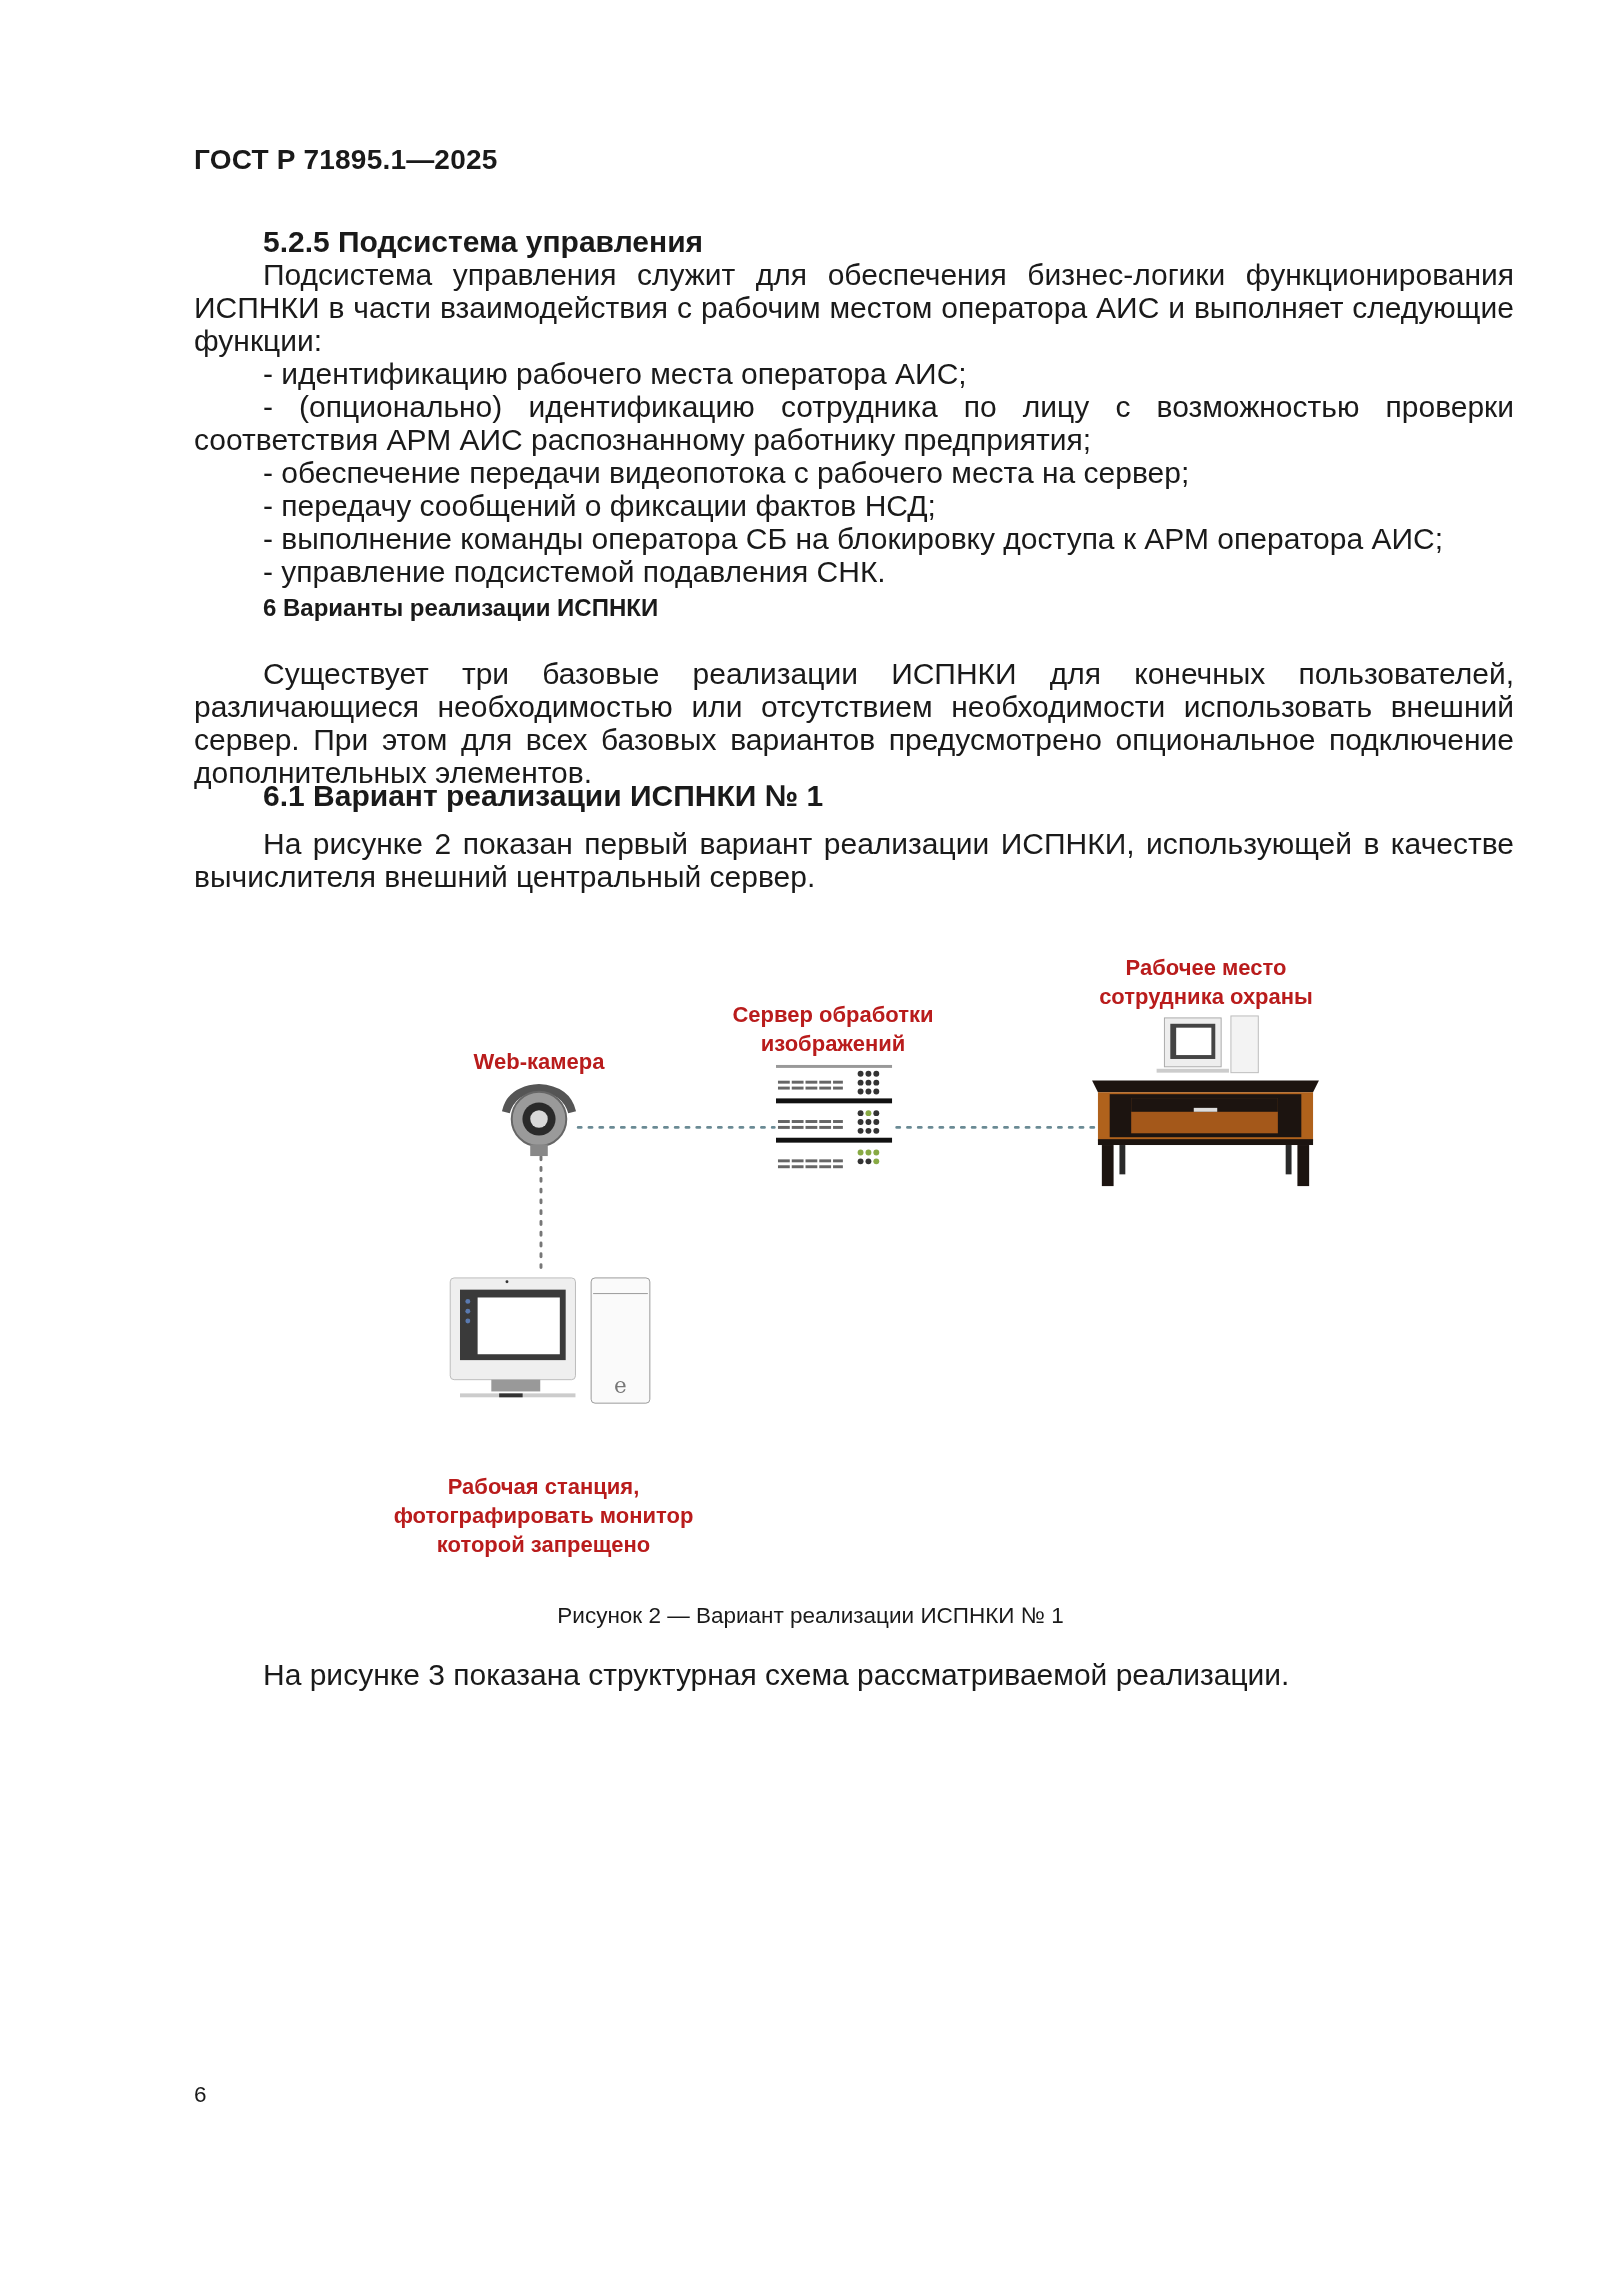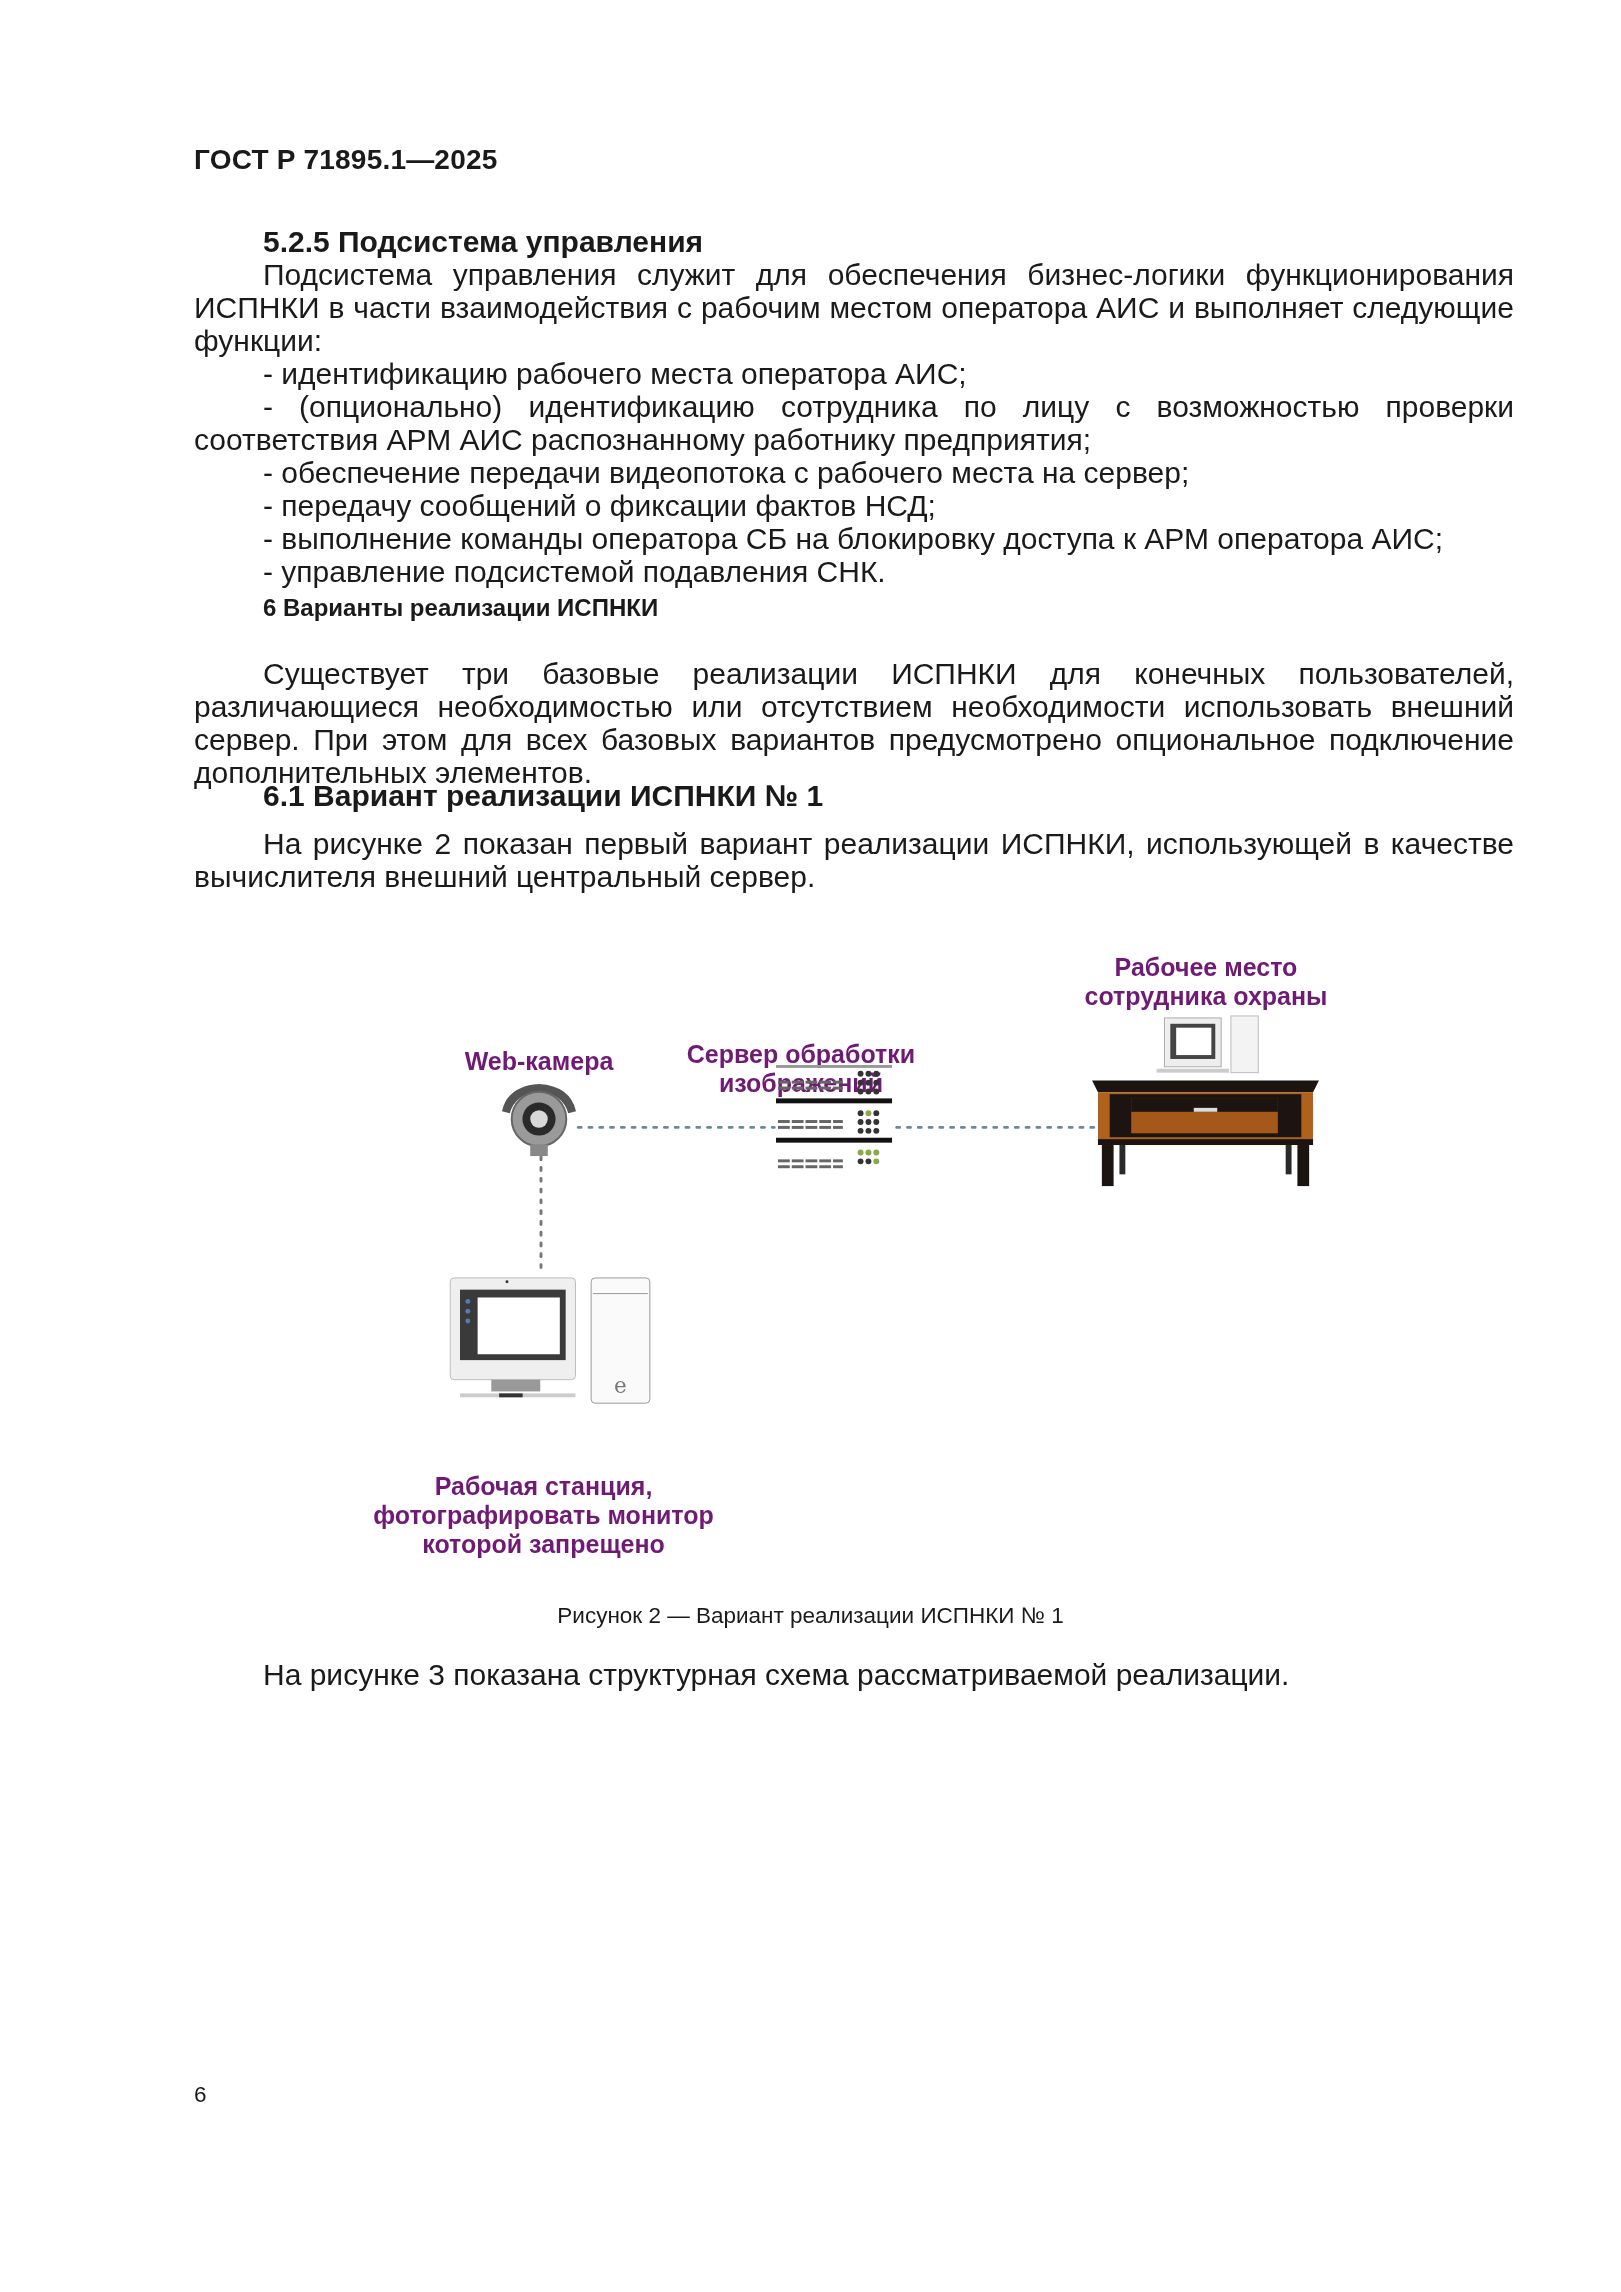--- a/index.html
+++ b/index.html
@@ -6,21 +6,21 @@
   body { width: 1621px; height: 2293px; position: relative; overflow: hidden;
          font-family: "Liberation Sans", "DejaVu Sans", sans-serif; color: #1a1a1a; }
   .abs { position: absolute; }
   .doc-header { left: 194px; top: 144px; font-size: 28px; font-weight: bold; letter-spacing: 0.2px; }
   .text-block { left: 194px; width: 1320px; font-size: 30px; line-height: 33px; }
   .para { margin: 0; text-align: justify; text-indent: 69px; }
   .para.last-line-left { text-align-last: left; }
   .sub-heading { margin: 0; font-weight: bold; text-indent: 69px; }
   .list-item { margin: 0; text-indent: 69px; text-align: justify; }
   .section-heading { left: 263px; top: 594px; font-size: 24px; font-weight: bold; }
-  .figure-label { font-size: 25px; font-weight: bold; text-align: center; line-height: 29px; color: #701a75; }
+  .figure-label { font-size: 22px; font-weight: bold; text-align: center; line-height: 29px; color: #b91c1c; }
   .caption { left: 0; width: 1621px; top: 1596px; text-align: center; font-size: 22.5px; margin-top: 7px; }
   .page-number { left: 194px; top: 2082px; font-size: 22.5px; }
 </style>
 </head>
 <body>
 
 <div class="abs doc-header">ГОСТ Р 71895.1—2025</div>
 
 <div class="abs text-block" style="top:225px;">
   <p class="sub-heading">5.2.5 Подсистема управления</p>
@@ -49,21 +49,21 @@
 
   <svg class="abs" style="left:0;top:0;" width="1621" height="2293" viewBox="0 0 1654 2339">
     <line x1="590" y1="1150" x2="790" y2="1150" stroke="#6a8a94" stroke-width="3" stroke-dasharray="3 8" stroke-linecap="round"></line>
     <line x1="915" y1="1150" x2="1118" y2="1150" stroke="#6a8a94" stroke-width="3" stroke-dasharray="3 8" stroke-linecap="round"></line>
     <line x1="552" y1="1180" x2="552" y2="1295" stroke="#777" stroke-width="3" stroke-dasharray="3 8" stroke-linecap="round"></line>
   </svg>
 
   <div class="abs figure-label" style="left:431px;top:1047px;width:216px;">
     <div>Web-камера</div>
   </div>
-  <div class="abs figure-label" style="left:654px;top:1000px;width:294px;margin-top:40px;">
+  <div class="abs figure-label" style="left:686px;top:1000px;width:294px;">
     <div>Сервер обработки</div>
     <div>изображений</div>
   </div>
   <div class="abs figure-label" style="left:1059px;top:953px;width:294px;">
     <div>Рабочее место</div>
     <div>сотрудника охраны</div>
   </div>
   <div class="abs figure-label" style="left:372px;top:1472px;width:343px;">
     <div>Рабочая станция,</div>
     <div>фотографировать монитор</div>

